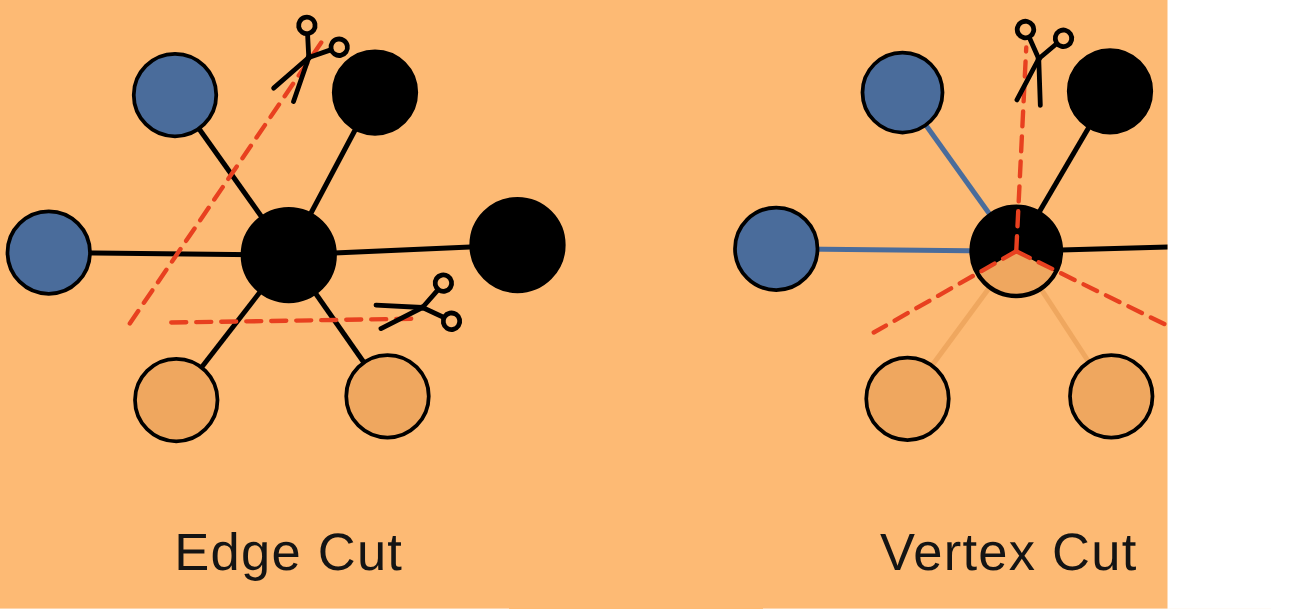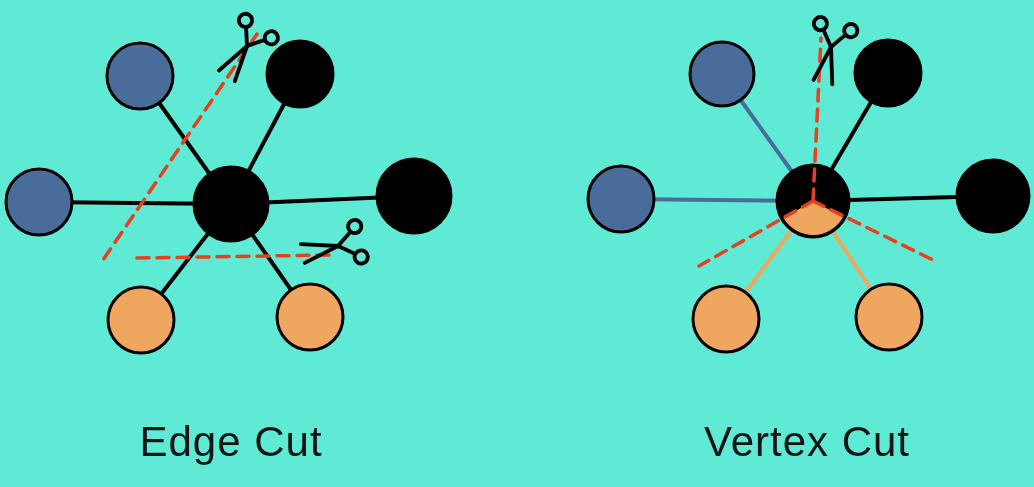--- a/index.html
+++ b/index.html
@@ -3,23 +3,23 @@
 <meta charset="utf-8">
 <style>
   html, body {
     margin: 0;
     padding: 0;
     background: #ffffff;
     font-family: "Liberation Sans", sans-serif;
   }
   .figure {
     position: relative;
-    width: 1034px;
+    width: 934px;
     height: 487px;
-    background: #5eead4;
+    background: #fdba74;
     overflow: hidden;
   }
   svg { display: block; }
   .panel-label {
     font-family: "Liberation Sans", sans-serif;
     font-size: 42px;
     font-weight: 400;
     letter-spacing: 1px;
     fill: #141414;
     text-anchor: middle;

